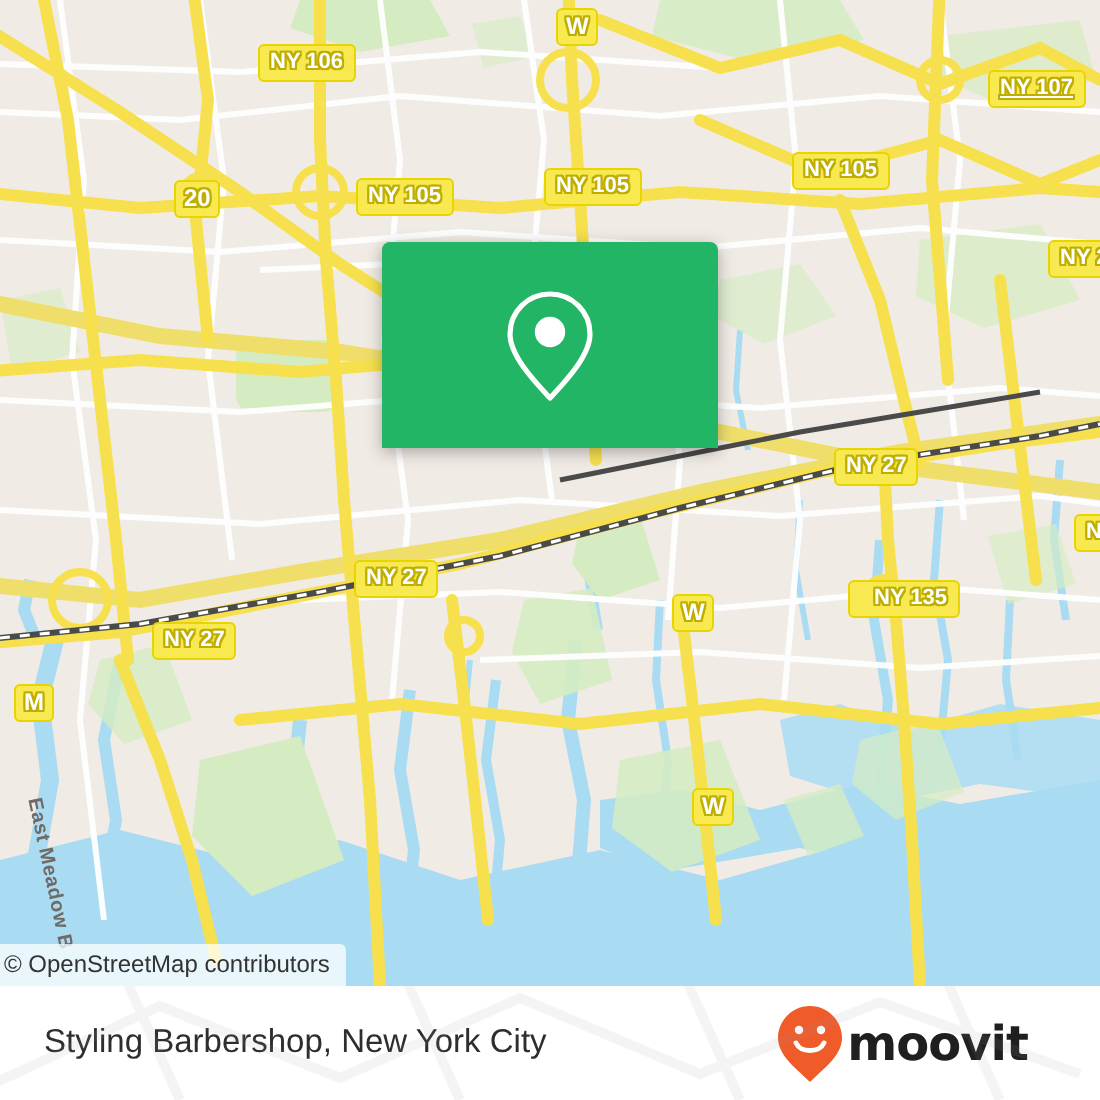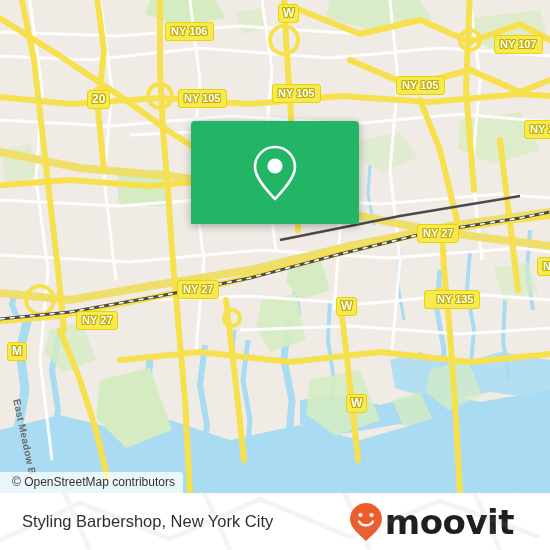--- a/index.html
+++ b/index.html
@@ -105,21 +105,21 @@
   }
 
   
   #attribution {
     position: absolute;
     left: 0;
     bottom: 0;
     background: rgba(255,255,255,0.75);
     color: #333333;
     font-size: 12px;
-    padding: 3px 8px 4px 12px;
+    padding: 3px 8px 4px 2px;
     border-radius: 0 3px 0 0;
     z-index: 25;
     font-family: "Liberation Sans", sans-serif;
     white-space: nowrap;
   }
 
   
   #footer {
     position: absolute;
     left: 0;
@@ -140,21 +140,21 @@
     white-space: nowrap;
     font-family: "Liberation Sans", sans-serif;
   }
   #brand {
     display: flex;
     align-items: center;
     gap: 2px;
   }
   #brand-word {
     color: #1f1f1f;
-    font-size: 34px;
+    font-size: 24px;
     font-weight: bold;
     letter-spacing: -0.5px;
     line-height: 34px;
     font-family: "DejaVu Sans", sans-serif;
   }
   
   #footer-watermark {
     position: absolute;
     left: 0; top: 0;
     width: 550px; height: 57px;
@@ -284,23 +284,23 @@
           <circle cx="232" cy="318" r="8"></circle>
         </g>
 
         <path d="M-10,320 L70,312 L160,296 L250,278 L340,254 L430,232 L520,218 L550,212" stroke="#4a4a4a" stroke-width="3" fill="none"></path>
         <path d="M-10,320 L70,312 L160,296 L250,278 L340,254 L430,232 L520,218 L550,212" stroke="#ffffff" stroke-width="1.6" stroke-dasharray="5 5" fill="none"></path>
         <path d="M280,240 L340,228 L400,216 L460,206 L520,196" stroke="#4a4a4a" stroke-width="2.5" fill="none"></path>
 
       </g>
     </svg>
 
-    <div class="shield" style="left:129px; top:22px;margin-left:36px;">NY 106</div>
+    <div class="shield" style="left:129px; top:22px;">NY 106</div>
     <div class="shield sq" style="left:278px; top:4px;">W</div>
-    <div class="shield" style="left:494px; top:35px;">NY 107</div>
+    <div class="shield" style="left:494px; top:35px;text-decoration:underline;">NY 107</div>
     <div class="shield sq" style="left:87px;  top:90px;">20</div>
     <div class="shield" style="left:178px; top:89px;">NY 105</div>
     <div class="shield" style="left:272px; top:84px;">NY 105</div>
     <div class="shield" style="left:396px; top:76px;">NY 105</div>
     <div class="shield" style="left:524px; top:120px;">NY 2</div>
     <div class="shield" style="left:417px; top:224px;">NY 27</div>
     <div class="shield" style="left:177px; top:280px;">NY 27</div>
     <div class="shield" style="left:76px;  top:311px;">NY 27</div>
     <div class="shield" style="left:424px; top:290px;padding-left:12px;">NY 135</div>
     <div class="shield" style="left:537px; top:257px;">NY 1</div>

